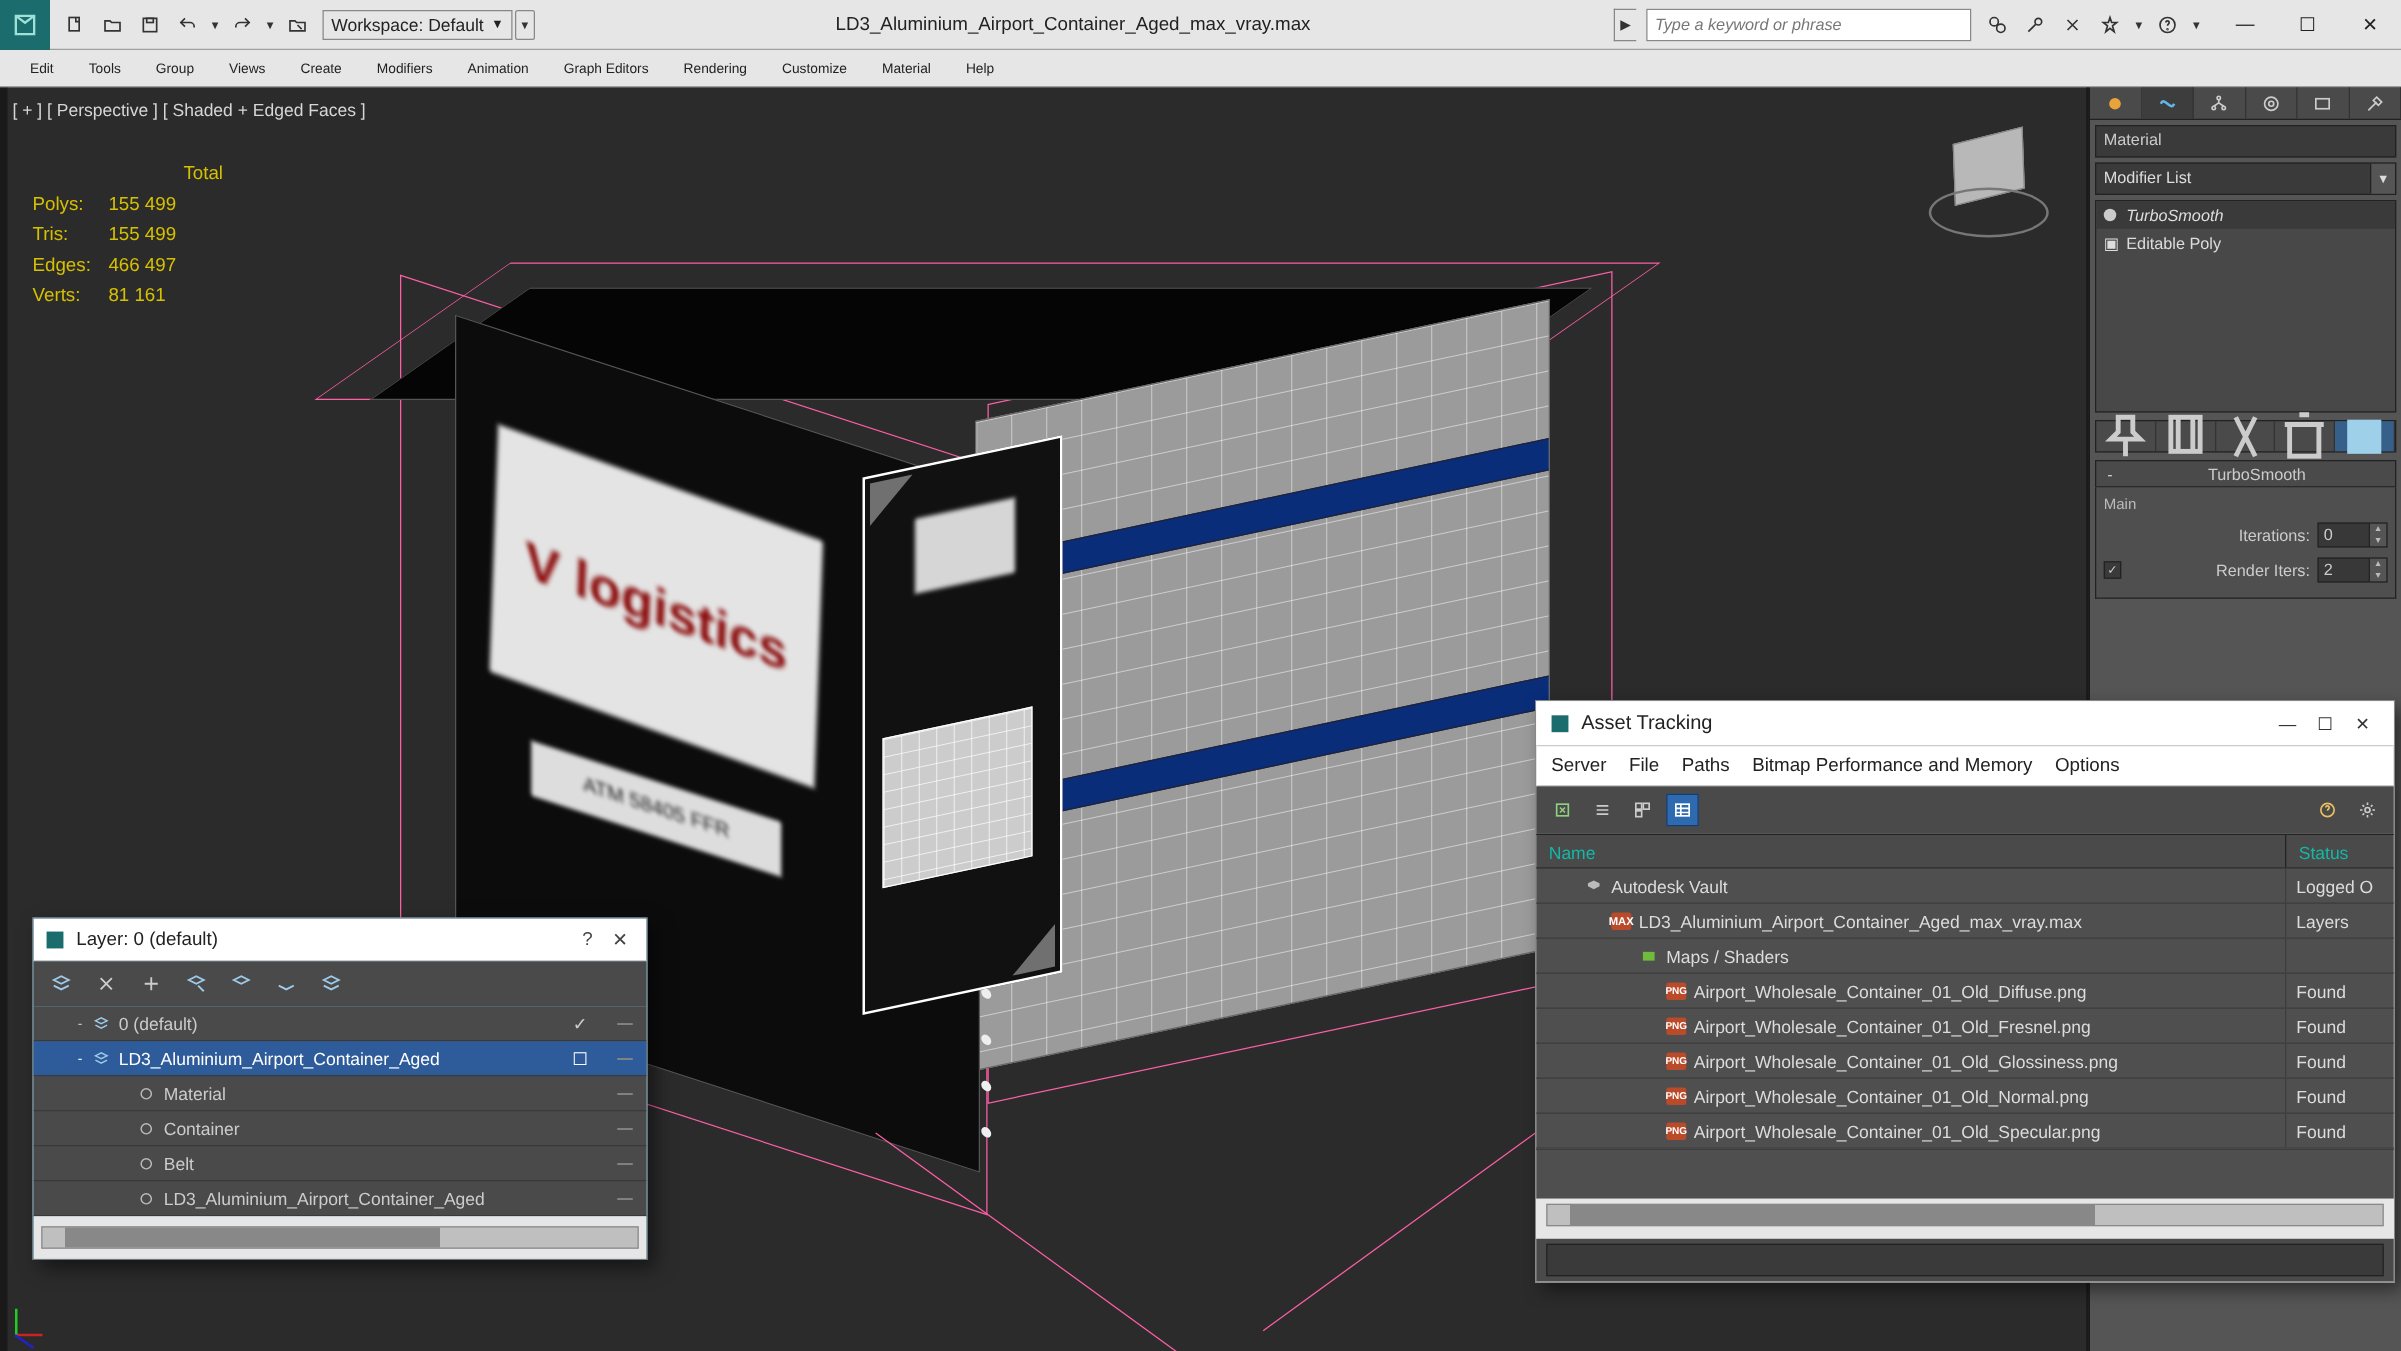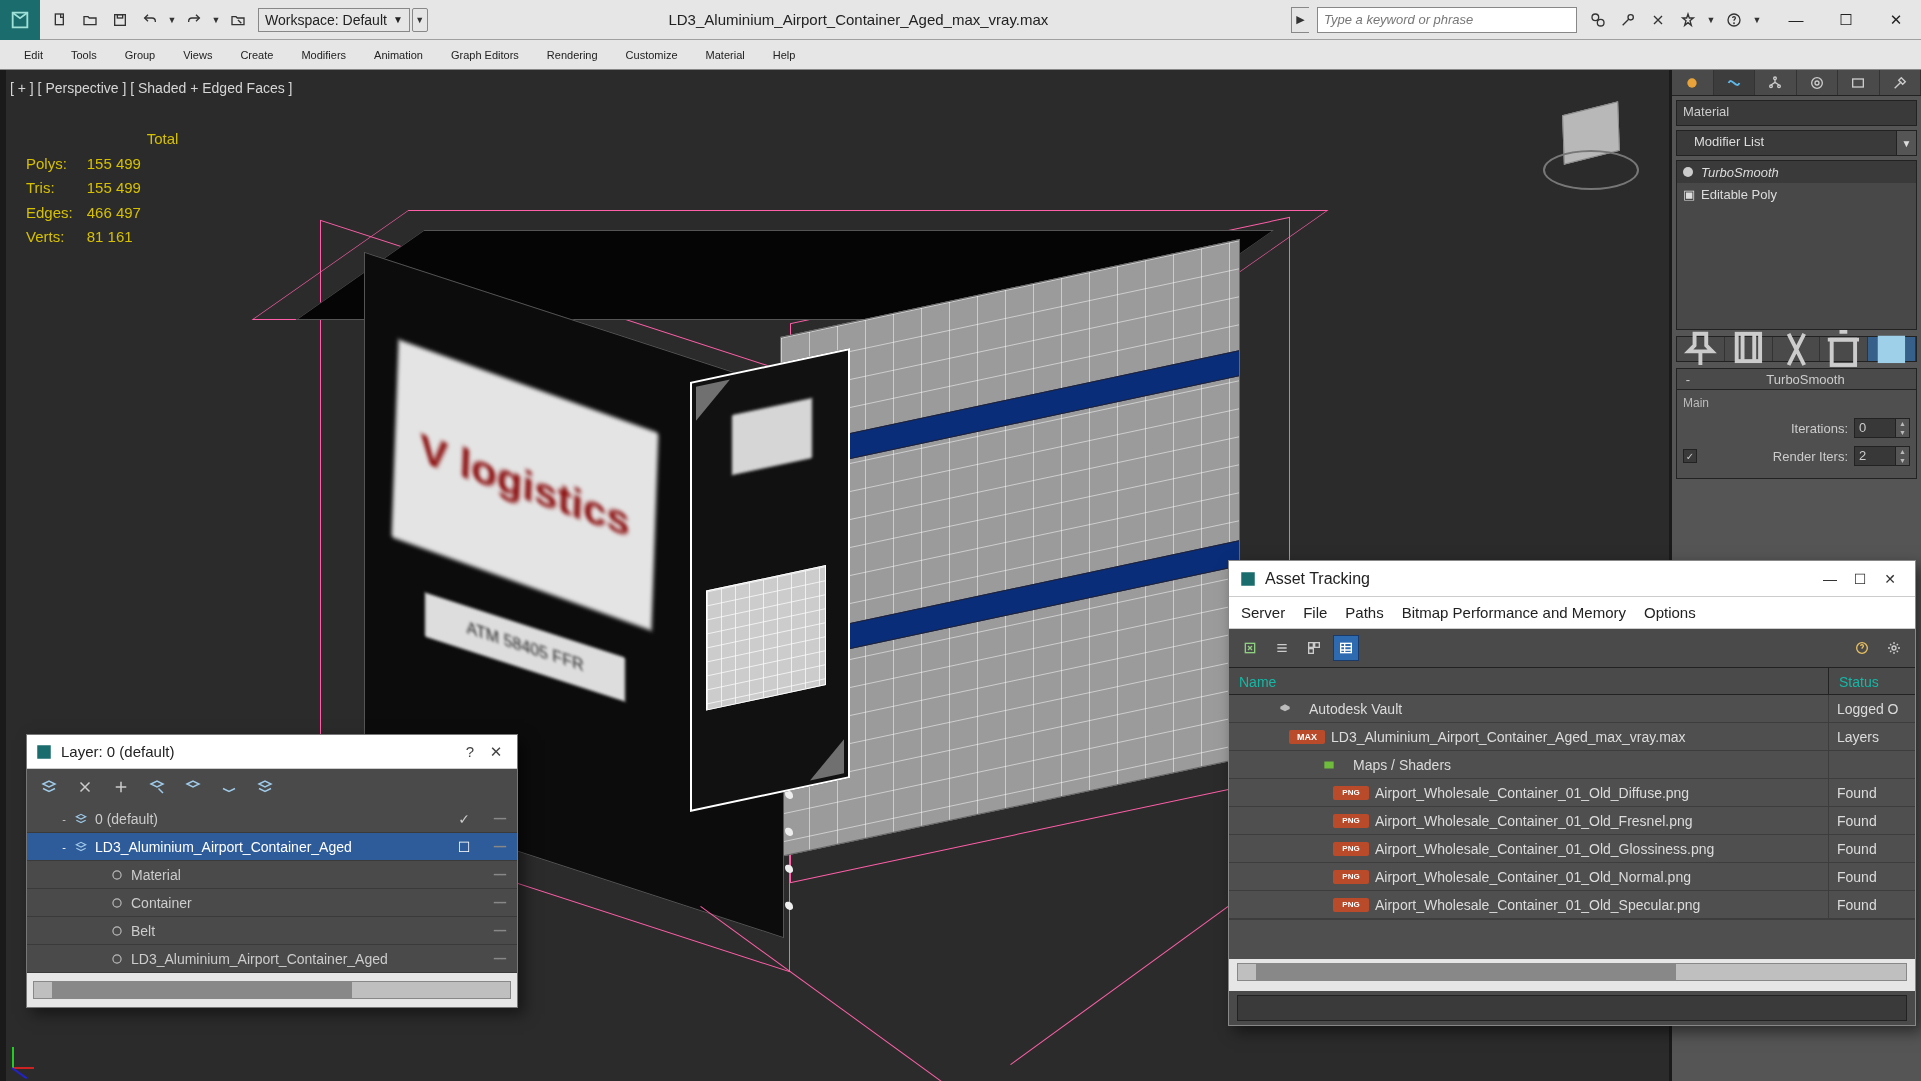--- a/index.html
+++ b/index.html
@@ -75,21 +75,21 @@
 .bbox-diag.a { width:320px; left:330px; top:790px; transform:rotate(36deg); }
 .bbox-diag.b { width:320px; left:640px; top:760px; transform:rotate(-36deg); }
 
 
 .cmdpanel { width:250px; background:#555; border-left:1px solid #1a1a1a; display:flex; flex-direction:column; color:#ddd; font-size:13px; }
 .cmd-tabs { display:flex; height:26px; background:#4a4a4a; border-bottom:1px solid #222; }
 .cmd-tabs .ct { flex:1; display:flex; align-items:center; justify-content:center; border-right:1px solid #333; }
 .cmd-tabs .ct.active { background:#3d3d3d; }
 .cmd-tabs .ct svg { width:16px; height:16px; }
 .mat-name { height:26px; background:#3a3a3a; border:1px solid #222; margin:4px; padding:3px 6px; color:#ccc; }
-.mod-list { height:26px; background:#3a3a3a; border:1px solid #222; margin:0 4px 4px; padding:3px 17px; position:relative; }
+.mod-list { height:26px; background:#3a3a3a; border:1px solid #222; margin:0 4px 4px; padding:3px 6px; position:relative; }
 .mod-list .dda { position:absolute; right:0; top:0; width:20px; height:100%; background:#555; border-left:1px solid #222; display:flex; align-items:center; justify-content:center; font-size:10px; }
 .mod-stack { border:1px solid #222; margin:0 4px 6px; background:#484848; height:170px; overflow:auto; }
 .mod-stack .row { display:flex; align-items:center; height:22px; padding:0 6px; gap:8px; }
 .mod-stack .row.sel { background:#3a3a3a; font-style:italic; }
 .mod-stack .bulb { width:10px; height:10px; border-radius:50%; background:#ccc; }
 .mod-stack .plus { width:10px; text-align:center; }
 .mod-tools { display:flex; border:1px solid #222; margin:0 4px 6px; background:#4a4a4a; }
 .mod-tools .mtb { flex:1; height:24px; display:flex; align-items:center; justify-content:center; border-right:1px solid #333; }
 .mod-tools .mtb:last-child { background:#365f8a; }
 .rollout { margin:0 4px 6px; }
@@ -144,21 +144,21 @@
 .asset-tools .atb svg { width:16px; height:16px; }
 .asset-tools .spacer { flex:1; }
 .asset-head { height:28px; background:#4a4a4a; display:flex; color:#14b8a6; font-size:14px; border-top:1px solid #222; border-bottom:1px solid #222; }
 .asset-head .nc { flex:1; padding-left:10px; line-height:28px; border-right:1px solid #222; }
 .asset-head .sc { width:86px; padding-left:10px; line-height:28px; }
 .asset-rows { background:#4f4f4f; font-size:14px; color:#dcdcdc; }
 .asset-rows .ar { display:flex; align-items:center; height:28px; border-bottom:1px solid #3d3d3d; }
 .asset-rows .ar .nc2 { flex:1; display:flex; align-items:center; gap:6px; border-right:1px solid #3d3d3d; height:100%; overflow:hidden; white-space:nowrap; }
 .asset-rows .ar .sc2 { width:86px; padding-left:8px; }
 .asset-rows .pad { display:inline-block; }
-.asset-rows .tiny-ic { width:36px; height:14px; display:inline-flex; align-items:center; justify-content:center; font-size:9px; font-weight:bold; }
+.asset-rows .tiny-ic { width:16px; height:14px; display:inline-flex; align-items:center; justify-content:center; font-size:9px; font-weight:bold; }
 .tiny-ic.vault svg { width:14px; height:14px; }
 .tiny-ic.max { background:#b94a2a; color:#fff; border-radius:2px; padding:0 1px; }
 .tiny-ic.map svg { width:14px; height:14px; }
 .tiny-ic.png { background:#b94a2a; color:#fff; border-radius:2px; padding:0 1px; font-size:8px; }
 .asset-scroll { height:32px; background:#e6e6e6; padding:4px 8px; }
 .asset-scroll .track { height:18px; background:#bfbfbf; border:1px solid #888; position:relative; }
 .asset-scroll .thumb { position:absolute; left:18px; top:0; width:420px; height:100%; background:#888; }
 .asset-input { height:34px; background:#4a4a4a; padding:4px 8px; }
 .asset-input .inp { width:100%; height:100%; background:#3a3a3a; border:1px solid #222; }
 </style>

